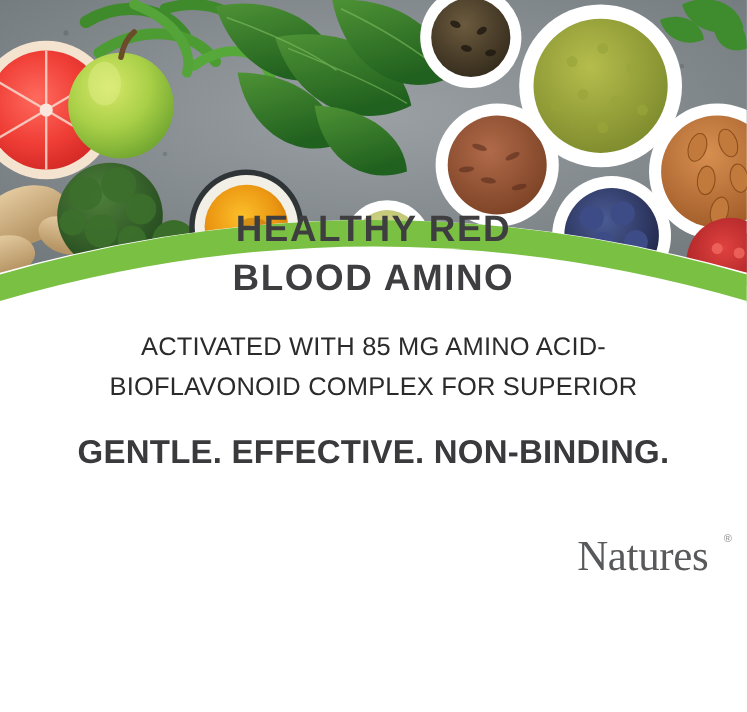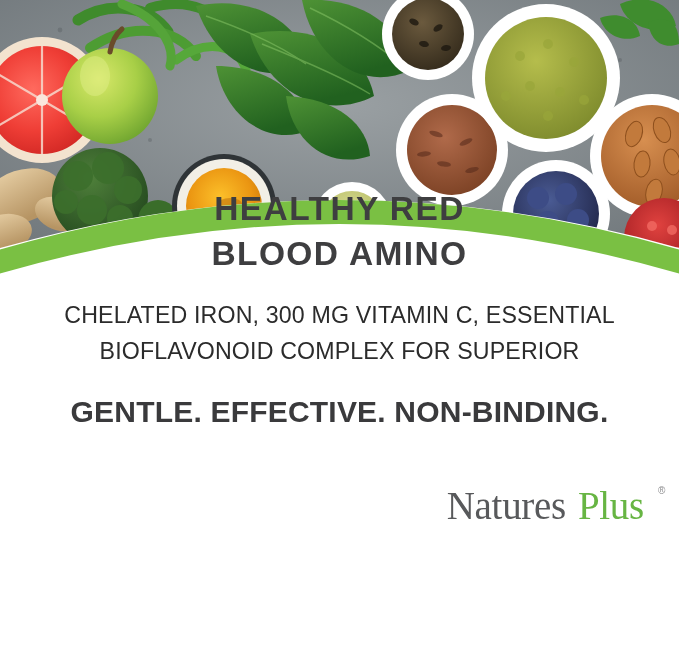--- a/index.html
+++ b/index.html
@@ -355,26 +355,25 @@
   </div>
 
   <div class="content">
 
     <div class="headline">
       <div>HEALTHY RED</div>
       <div>BLOOD AMINO</div>
     </div>
 
     <div class="subhead">
-      <div>CHELATED IRON, 300 MG VITAMIN C, ESSENTIAL</div>
+      <div>ACTIVATED WITH 85 MG AMINO ACID-</div>
       <div>BIOFLAVONOID COMPLEX FOR SUPERIOR</div>
     </div>
 
     <div class="tagline">GENTLE. EFFECTIVE. NON-BINDING.</div>
   </div>
 
   <div class="logo">
     <span class="logo-natures">Natures</span>
-      <span class="logo-plus">Plus</span>
       <span class="logo-reg">®</span>
   </div>
 
 </div>
 
 </body></html>

